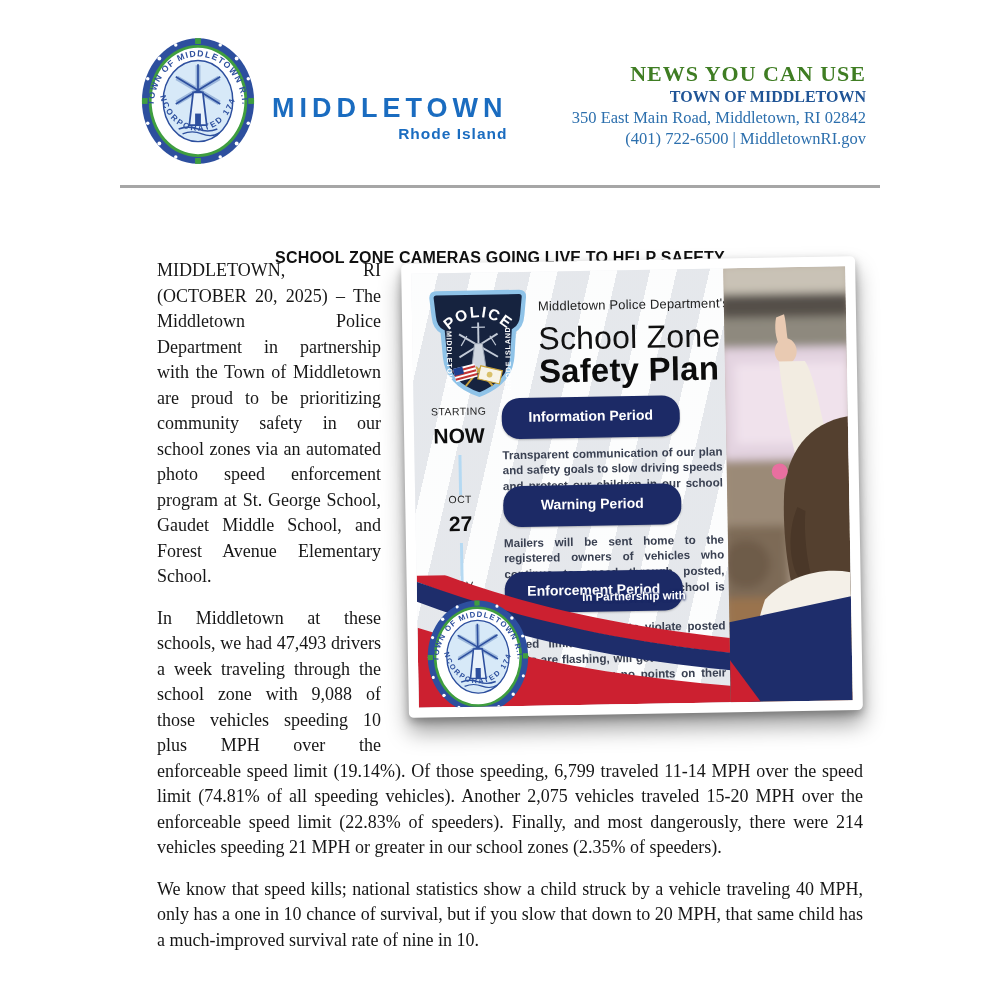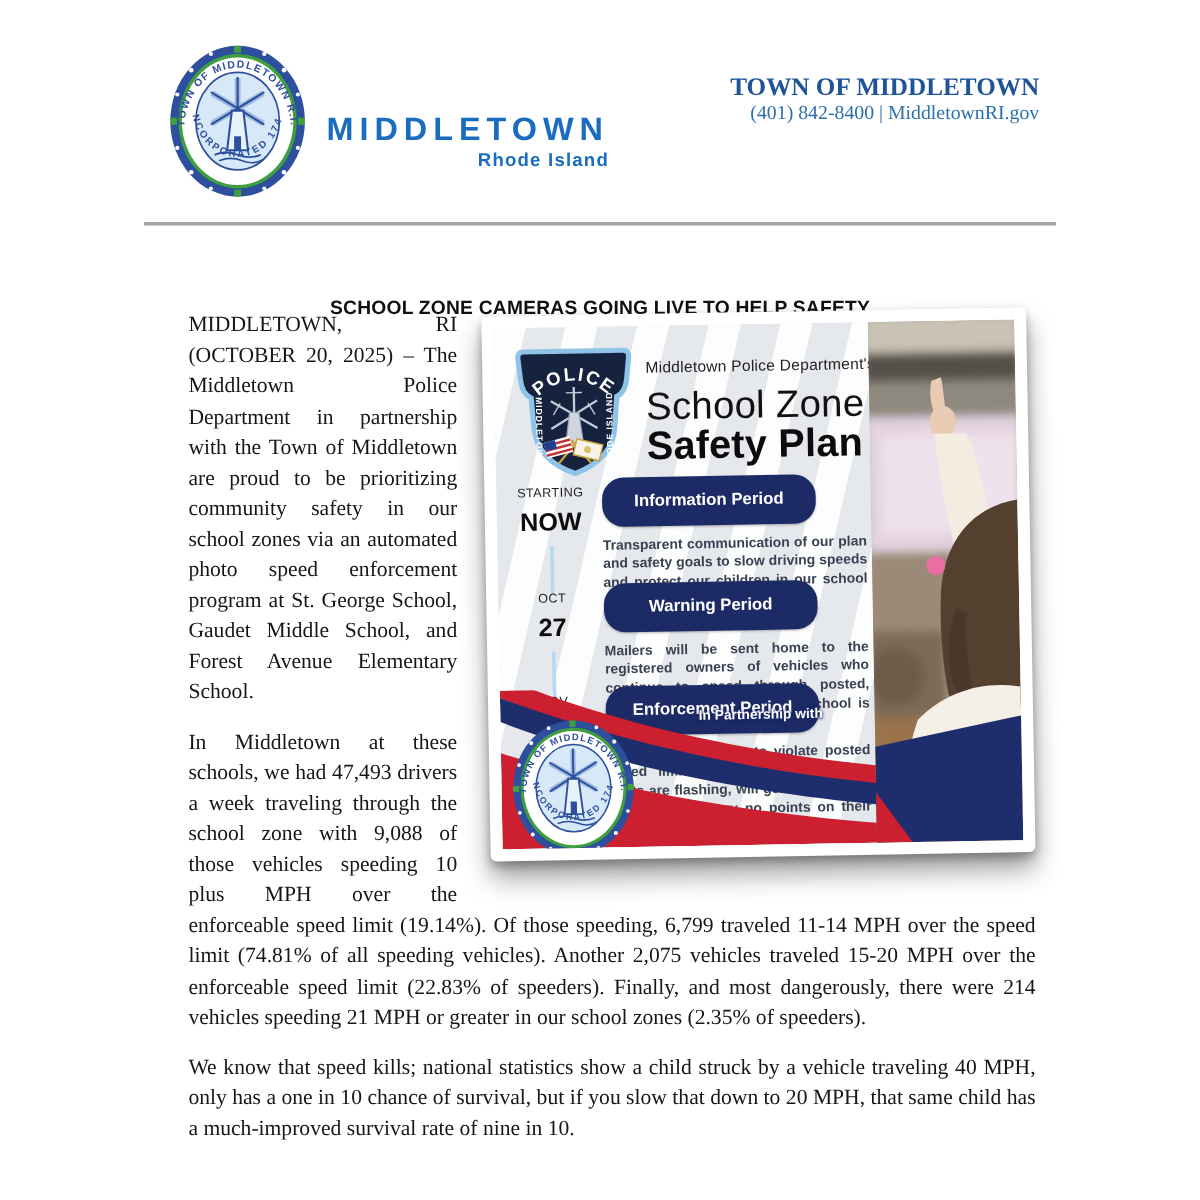--- a/index.html
+++ b/index.html
@@ -10,21 +10,21 @@
   .hdr{position:absolute;top:36px;left:140px;width:726px;display:flex;justify-content:space-between;}
   .brand{display:flex;align-items:center;}
   .sealbox{width:116px;height:130px;flex:0 0 auto;}
   .wordmark{margin-left:16px;margin-top:34px;}
   .wm1{font-family:"Liberation Sans",sans-serif;font-weight:800;font-size:27px;letter-spacing:5px;
        color:#1a6cc0;white-space:nowrap;}
   .wm2{font-family:"Liberation Sans",sans-serif;font-weight:600;font-size:15.5px;letter-spacing:1px;
        color:#1a6cc0;text-align:right;margin-top:1px;}
   .mast{text-align:right;margin-top:26px;line-height:21px;white-space:nowrap;}
   .m1{color:#3f7d23;font-weight:bold;font-size:22px;letter-spacing:1px;line-height:24px;}
-  .m2{color:#1f5496;font-weight:bold;font-size:21px;}
+  .m2{color:#1f5496;font-weight:bold;font-size:16px;}
   .m3,.m4{color:#2c6fad;font-size:16.5px;}
 
   .rule{position:absolute;top:185px;left:120px;width:760px;height:3px;background:#a6a6a6;}
 
   .title{position:absolute;top:225px;left:147px;width:706px;text-align:center;
          font-family:"Liberation Sans",sans-serif;font-weight:800;font-size:16px;color:#111;
          letter-spacing:0.2px;margin-top:24px;}
 
   
   .article{position:absolute;top:258px;left:157px;width:706px;font-size:18px;line-height:25.5px;
@@ -213,22 +213,24 @@
     <div class="brand">
       <svg class="sealbox">
         <use href="#town-seal"></use>
       </svg>
       <div class="wordmark">
         <div class="wm1">MIDDLETOWN</div>
         <div class="wm2">Rhode Island</div>
       </div>
     </div>
     <div class="mast">
+      <div class="m1">NEWS YOU CAN USE</div>
       <div class="m2">TOWN OF MIDDLETOWN</div>
-      <div class="m4">(401) 842-8400 | MiddletownRI.gov</div>
+      <div class="m3">350 East Main Road, Middletown, RI 02842</div>
+      <div class="m4">(401) 722-6500 | MiddletownRI.gov</div>
     </div>
   </div>
 
   <div class="rule"></div>
 
   <div class="title">SCHOOL ZONE CAMERAS GOING LIVE TO HELP SAFETY</div>
 
   <div class="article">
 
     <div class="flyer-wrap">

